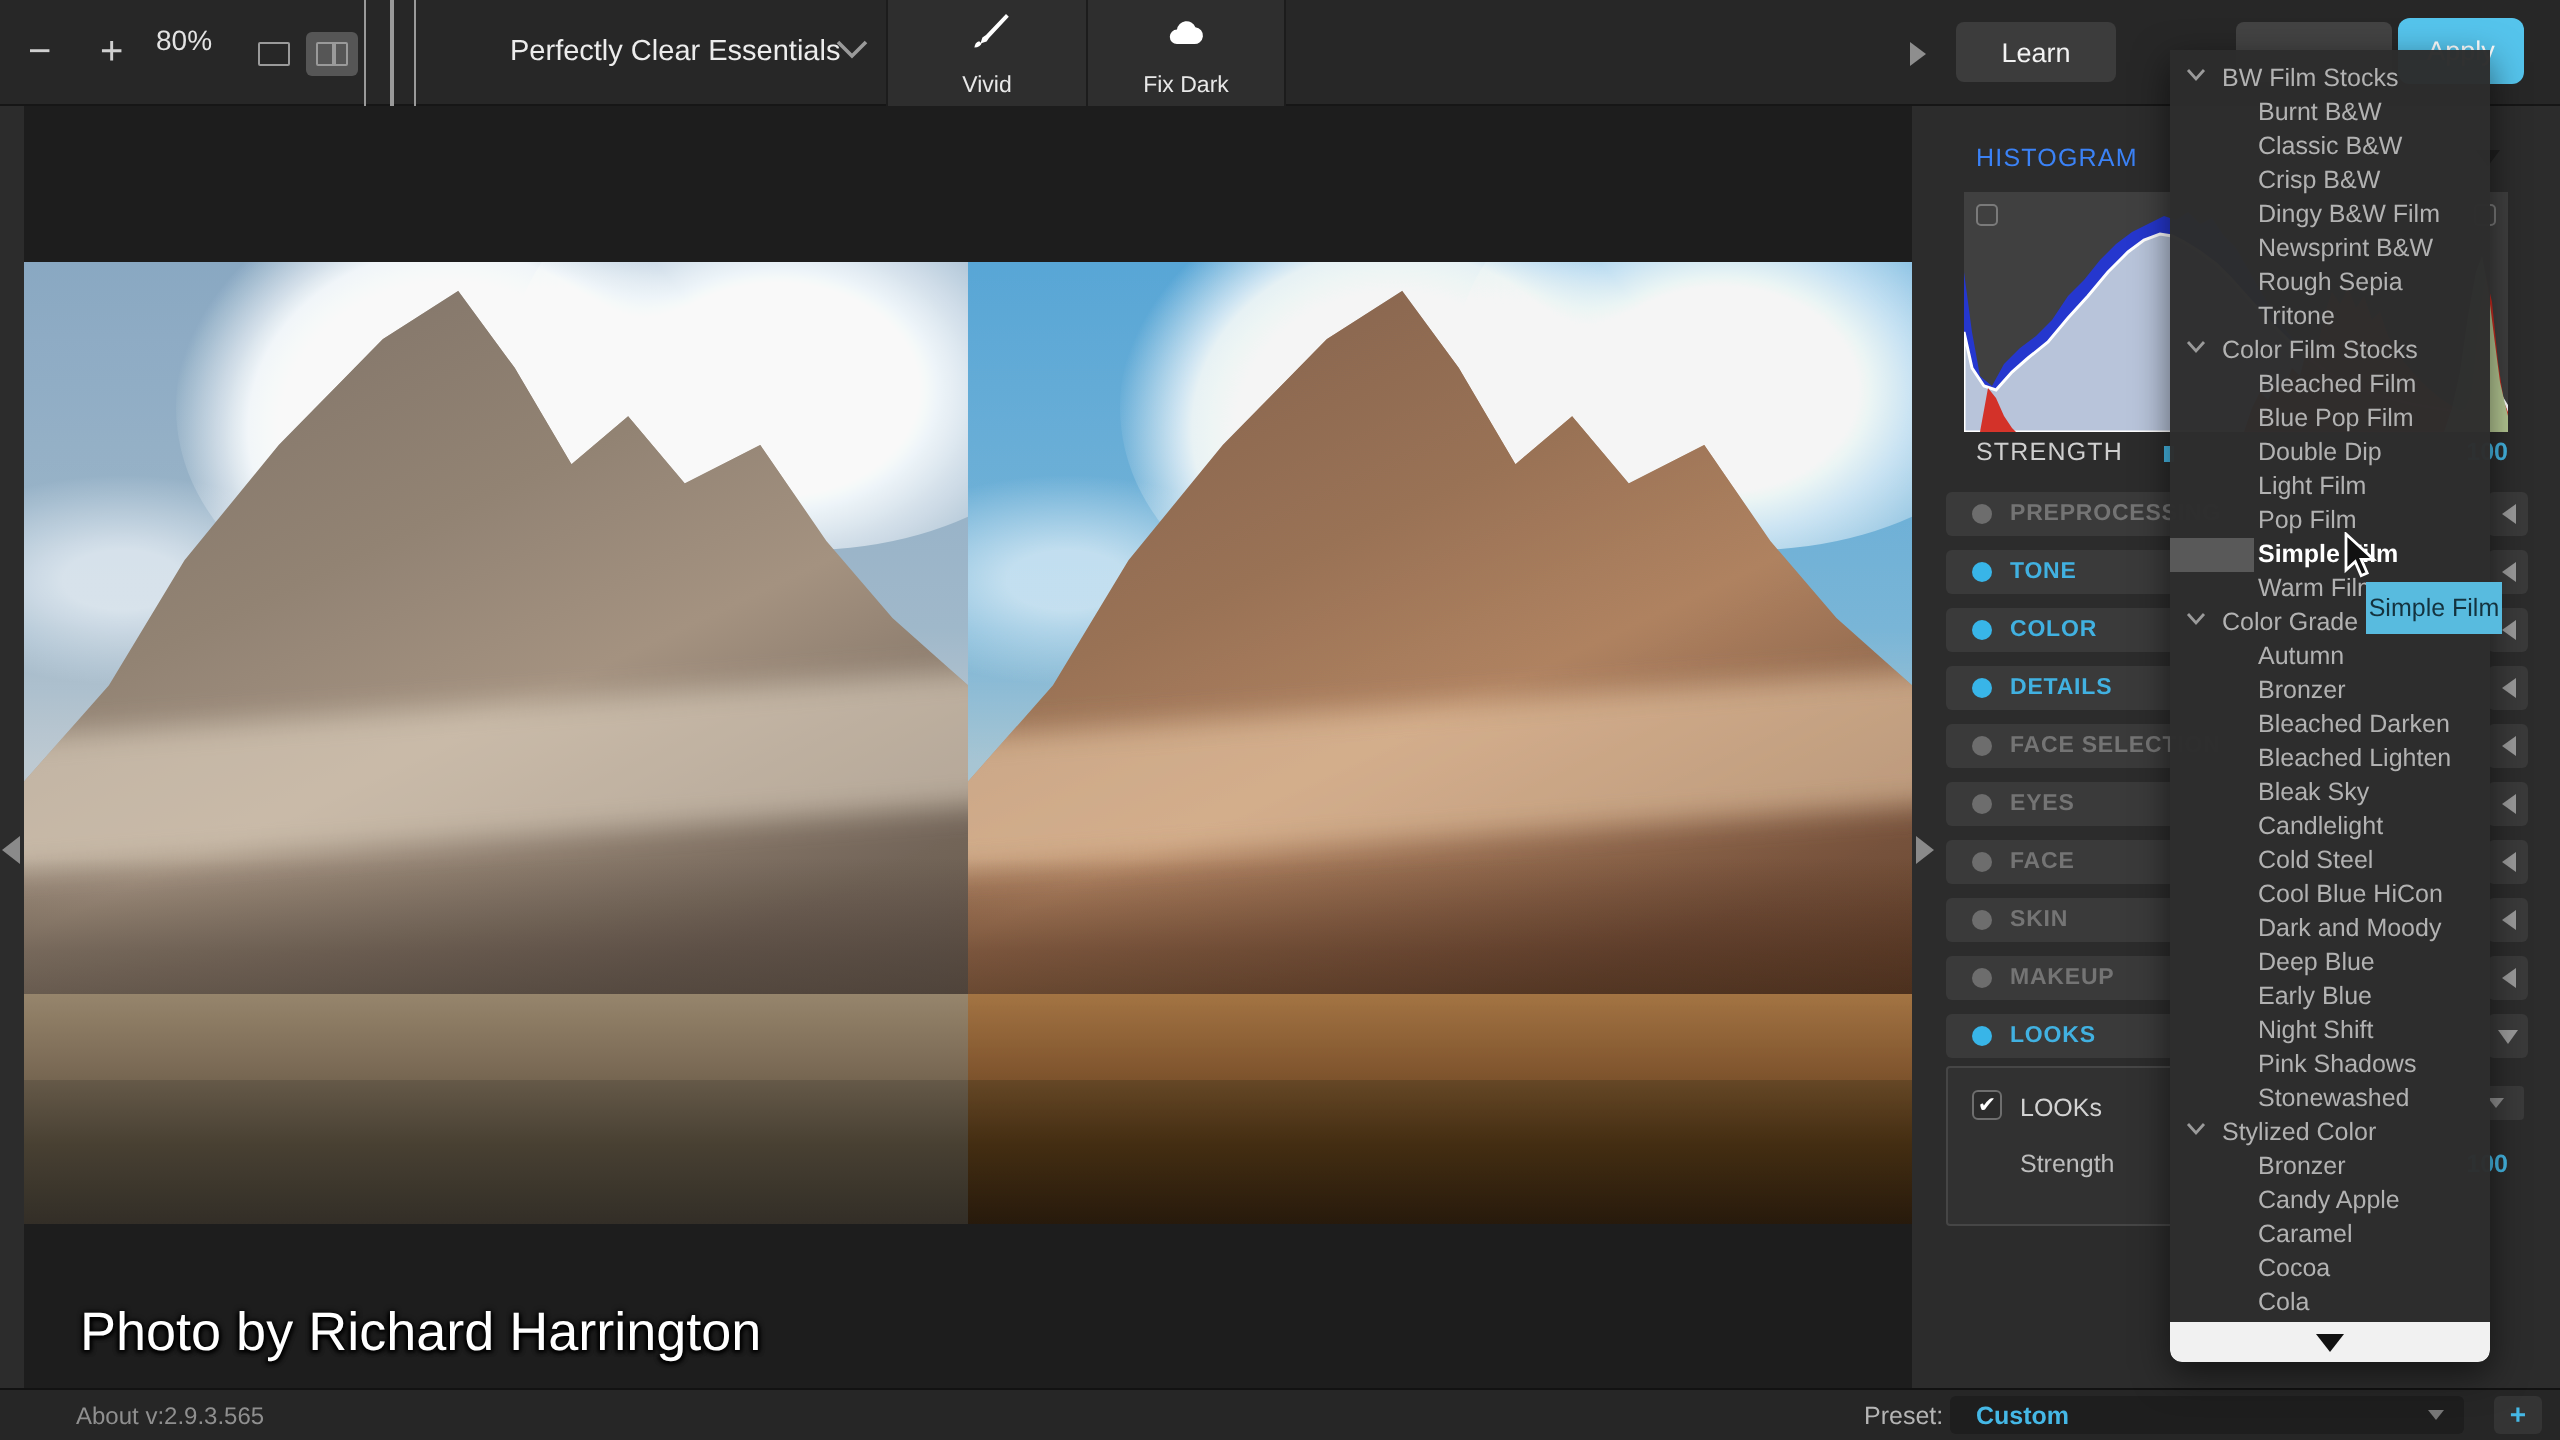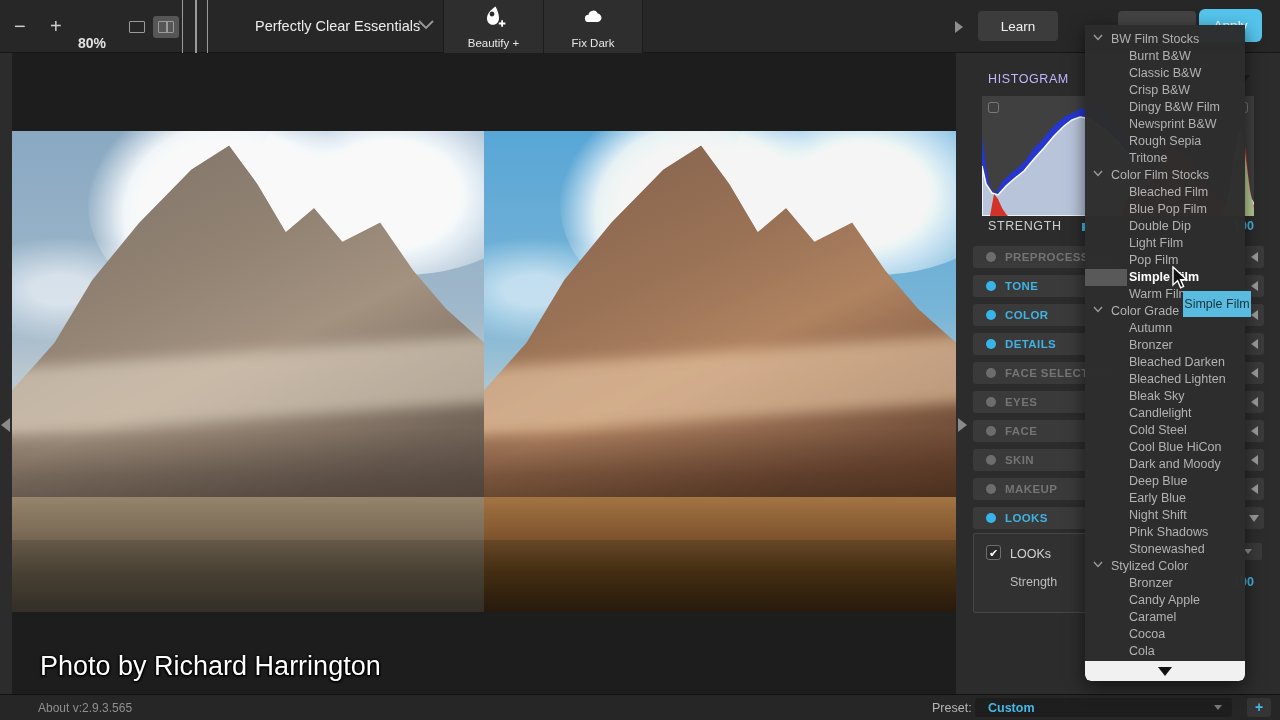--- a/index.html
+++ b/index.html
@@ -5,21 +5,21 @@
   * { margin:0; padding:0; box-sizing:border-box; }
   html,body { background:#111; }
   .app {
     position:relative; width:1280px; height:720px; overflow:hidden;
     background:#1d1d1d; font-family:"Liberation Sans", sans-serif;
     -webkit-font-smoothing:antialiased;
   }
   
   .toolbar { position:absolute; left:0; top:0; width:1280px; height:53px; background:#272727; border-bottom:1px solid #161616; }
   .tb-glyph { position:absolute; color:#cfcfcf; font-size:20px; font-weight:300; top:15px; cursor:default; }
-  .zoom-level { position:absolute; left:78px; top:35px; color:#e3e3e3; font-size:14px;font-weight:bold; }
+  .zoom-level { position:absolute; left:78px; top:12px; color:#e3e3e3; font-size:14px; }
   .viewbtn { position:absolute; top:16px; width:26px; height:22px; border-radius:3px; display:flex; align-items:center; justify-content:center; }
   .viewbtn.sel { background:#565656; }
   .vb-rect { width:16px; height:12px; border:1.5px solid #9a9a9a; border-radius:1px; position:relative; }
   .vb-rect.split2::after { content:''; position:absolute; left:50%; top:-1px; bottom:-1px; width:1.5px; background:#9a9a9a; }
   .vb-rect.half::after { content:''; position:absolute; left:50%; top:-3px; bottom:-3px; width:1.5px; background:#9a9a9a; }
   .tb-title { position:absolute; left:255px; top:18px; color:#ececec; font-size:14.5px; }
   .tb-chevron { position:absolute; left:418px; top:20px; width:16px; height:10px; }
   .presets { position:absolute; left:443px; top:0; height:53px; display:flex; }
   .preset-tile { width:100px; height:53px; background:#2e2e2e; border-left:1px solid #1c1c1c; position:relative; }
   .preset-tile:last-child { border-right:1px solid #1c1c1c; }
@@ -49,21 +49,21 @@
   .mountain { position:absolute; inset:0; background:linear-gradient(155deg,#7d6c5e 8%,#8e7b68 32%,#a08a74 48%,#6f5d4e 72%,#564739 92%);
     clip-path:polygon(0% 100%,0% 54%,9% 44%,17% 31%,27% 19%,38% 8%,46% 3%,52% 11%,58% 21%,64% 16%,70% 23%,78% 19%,85% 29%,92% 37%,100% 44%,100% 100%); }
   .rockband { position:absolute; left:-4%; top:46%; width:108%; height:14%; background:rgba(226,211,190,.55); filter:blur(7px); transform:rotate(-4deg); }
   .rockshadow { position:absolute; left:0; top:62%; width:100%; height:16%; background:linear-gradient(180deg, rgba(60,45,35,0) 0%, rgba(62,48,38,.45) 60%, rgba(50,40,30,.55) 100%); }
   .floor { position:absolute; left:0; top:76%; width:100%; height:10%; background:linear-gradient(180deg,#937d5e,#6e5a42); }
   .ground { position:absolute; left:0; bottom:0; width:100%; height:15%; background:linear-gradient(180deg,#60523d 0%,#433928 45%,#2d271e 100%); }
   .watermark { position:absolute; left:28px; top:598px; color:#fff; font-size:27px;
     text-shadow:0 0 3px #000, 1px 1px 2px #000, -1px 1px 2px #000; }
   
   .panel { position:absolute; left:968px; top:53px; width:312px; height:641px; background:#2c2c2c; }
-  .hist-title { position:absolute; left:20px; top:19px; color:#c4b5fd; font-size:12.5px; letter-spacing:.6px; }
+  .hist-title { position:absolute; left:20px; top:19px; color:#3b82f6; font-size:12.5px; letter-spacing:.6px; }
   .hist-chevron { position:absolute; right:30px; top:22px; width:0; height:0; border-left:6px solid transparent; border-right:6px solid transparent; border-top:8px solid #1f1f1f; }
   .hist-box { position:absolute; left:14px; top:43px; width:272px; height:120px; background:#404040; }
   .hist-check { position:absolute; top:6px; width:11px; height:11px; border:1.5px solid #9a9a9a; border-radius:2.5px; opacity:.65; }
   .hist-check.l { left:6px; } .hist-check.r { right:6px; }
   .strength-row { position:absolute; left:0; top:166px; width:312px; height:18px; }
   .strength-label { position:absolute; left:20px; top:0; color:#cfcfcf; font-size:12.5px; letter-spacing:.6px; }
   .strength-dash { position:absolute; left:114px; top:4px; width:5px; height:8px; background:#45b8e6; }
   .cyan-value { position:absolute; right:26px; top:0; color:#45b8e6; font-size:12.5px; font-weight:bold; }
   .sections { position:absolute; left:0; top:193px; width:312px; }
   .sec-row { position:absolute; left:5px; width:265px; height:22px; background:#3a3a3a; border-radius:3px; }
@@ -123,24 +123,24 @@
       </div>
 
     <div class="tb-title">Perfectly Clear Essentials</div>
     <svg class="tb-chevron" viewBox="0 0 16 10">
         <path d="M1 1 L8 8 L15 1" stroke="#9a9a9a" stroke-width="1.8" fill="none"></path>
       </svg>
 
     <div class="presets" id="presets">
         <div class="preset-tile">
           <div class="preset-icon"><svg viewBox="0 0 26 24">
-              <path d="M14.5 1.5 C9.5 4.8 6 9 6 13.2 C6 17.3 8.7 19.8 12 19.8 C15.4 19.8 18 17.2 18 13 C18 9.2 16.6 5.2 14.5 1.5 Z M11 6.5 C12.4 6.5 13.4 7.6 13.4 9 C13.4 10.4 12.4 11.4 11 11.4 C9.6 11.4 8.6 10.4 8.6 9 C8.6 7.6 9.6 6.5 11 6.5 Z" fill="#fff" fill-rule="evenodd"></path>
-              <path d="M20.2 15.2 h1.8 v2.4 h2.4 v1.8 h-2.4 v2.4 h-1.8 v-2.4 h-2.4 v-1.8 h2.4 Z" fill="#fff"></path>
+              <path d="M22 2 L12 12.5 L10.2 13.7 L9.2 16.8 L12.3 15.8 L13.5 14 L23.4 3.4 Z" fill="#fff"></path>
+              <path d="M8.6 15.6 C7.2 15.9 6.4 17 6.2 18.8 C8.2 18.6 9.3 17.8 9.8 16.7 Z" fill="#fff"></path>
             </svg></div>
-          <div class="preset-label">Beautify +</div>
+          <div class="preset-label">Vivid</div>
         </div>
         <div class="preset-tile">
           <div class="preset-icon"><svg viewBox="0 0 26 24">
               <path d="M8.5 17 a3.6 3.6 0 0 1 0 -7.2 a4.8 4.8 0 0 1 9.2 -1.2 a3.7 3.7 0 0 1 -.9 8.4 Z" fill="#fff"></path>
             </svg></div>
           <div class="preset-label">Fix Dark</div>
         </div>
       </div>
     <div class="strip-arrow"></div>
 

